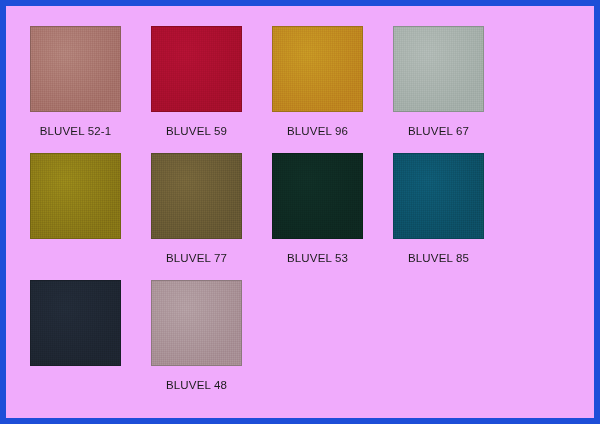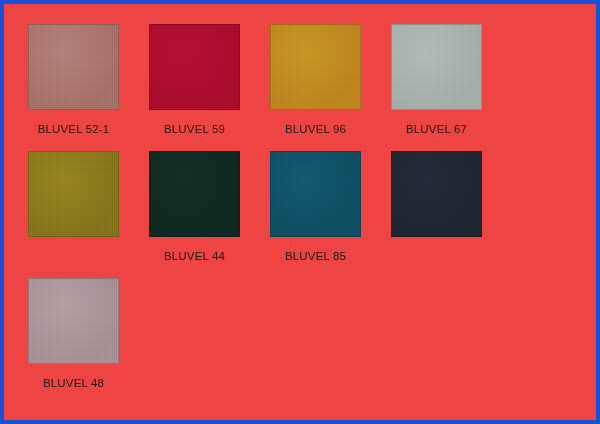--- a/index.html
+++ b/index.html
@@ -11,22 +11,22 @@
     width: 600px;
     height: 424px;
     font-family: "Liberation Sans", sans-serif;
     overflow: hidden;
   }
   #page {
     position: relative;
     width: 600px;
     height: 424px;
     box-sizing: border-box;
-    border: 4px solid #1d4ed8;
-    background: #ef4444;
+    border: 6px solid #1d4ed8;
+    background: #f0abfc;
   }
   .swatch-grid {
     position: absolute;
     left: 24px;
     top: 20px;
     width: 560px;
     display: flex;
     flex-wrap: wrap;
     align-content: flex-start;
   }
@@ -87,22 +87,26 @@
         <div class="swatch-label">BLUVEL 96</div>
       </div>
       <div class="swatch-cell">
         <div class="swatch-chip" style="background-color: rgb(168, 178, 173);"></div>
         <div class="swatch-label">BLUVEL 67</div>
       </div>
       <div class="swatch-cell">
         <div class="swatch-chip" style="background-color: rgb(139, 122, 23);"></div>
       </div>
       <div class="swatch-cell">
+        <div class="swatch-chip" style="background-color: rgb(107, 92, 53);"></div>
+        <div class="swatch-label">BLUVEL 77</div>
+      </div>
+      <div class="swatch-cell">
         <div class="swatch-chip" style="background-color: rgb(14, 42, 34);"></div>
-        <div class="swatch-label">BLUVEL 44</div>
+        <div class="swatch-label">BLUVEL 53</div>
       </div>
       <div class="swatch-cell">
         <div class="swatch-chip" style="background-color: rgb(13, 82, 105);"></div>
         <div class="swatch-label">BLUVEL 85</div>
       </div>
       <div class="swatch-cell">
         <div class="swatch-chip" style="background-color: rgb(31, 39, 51);"></div>
       </div>
       <div class="swatch-cell">
         <div class="swatch-chip" style="background-color: rgb(171, 148, 153);"></div>

